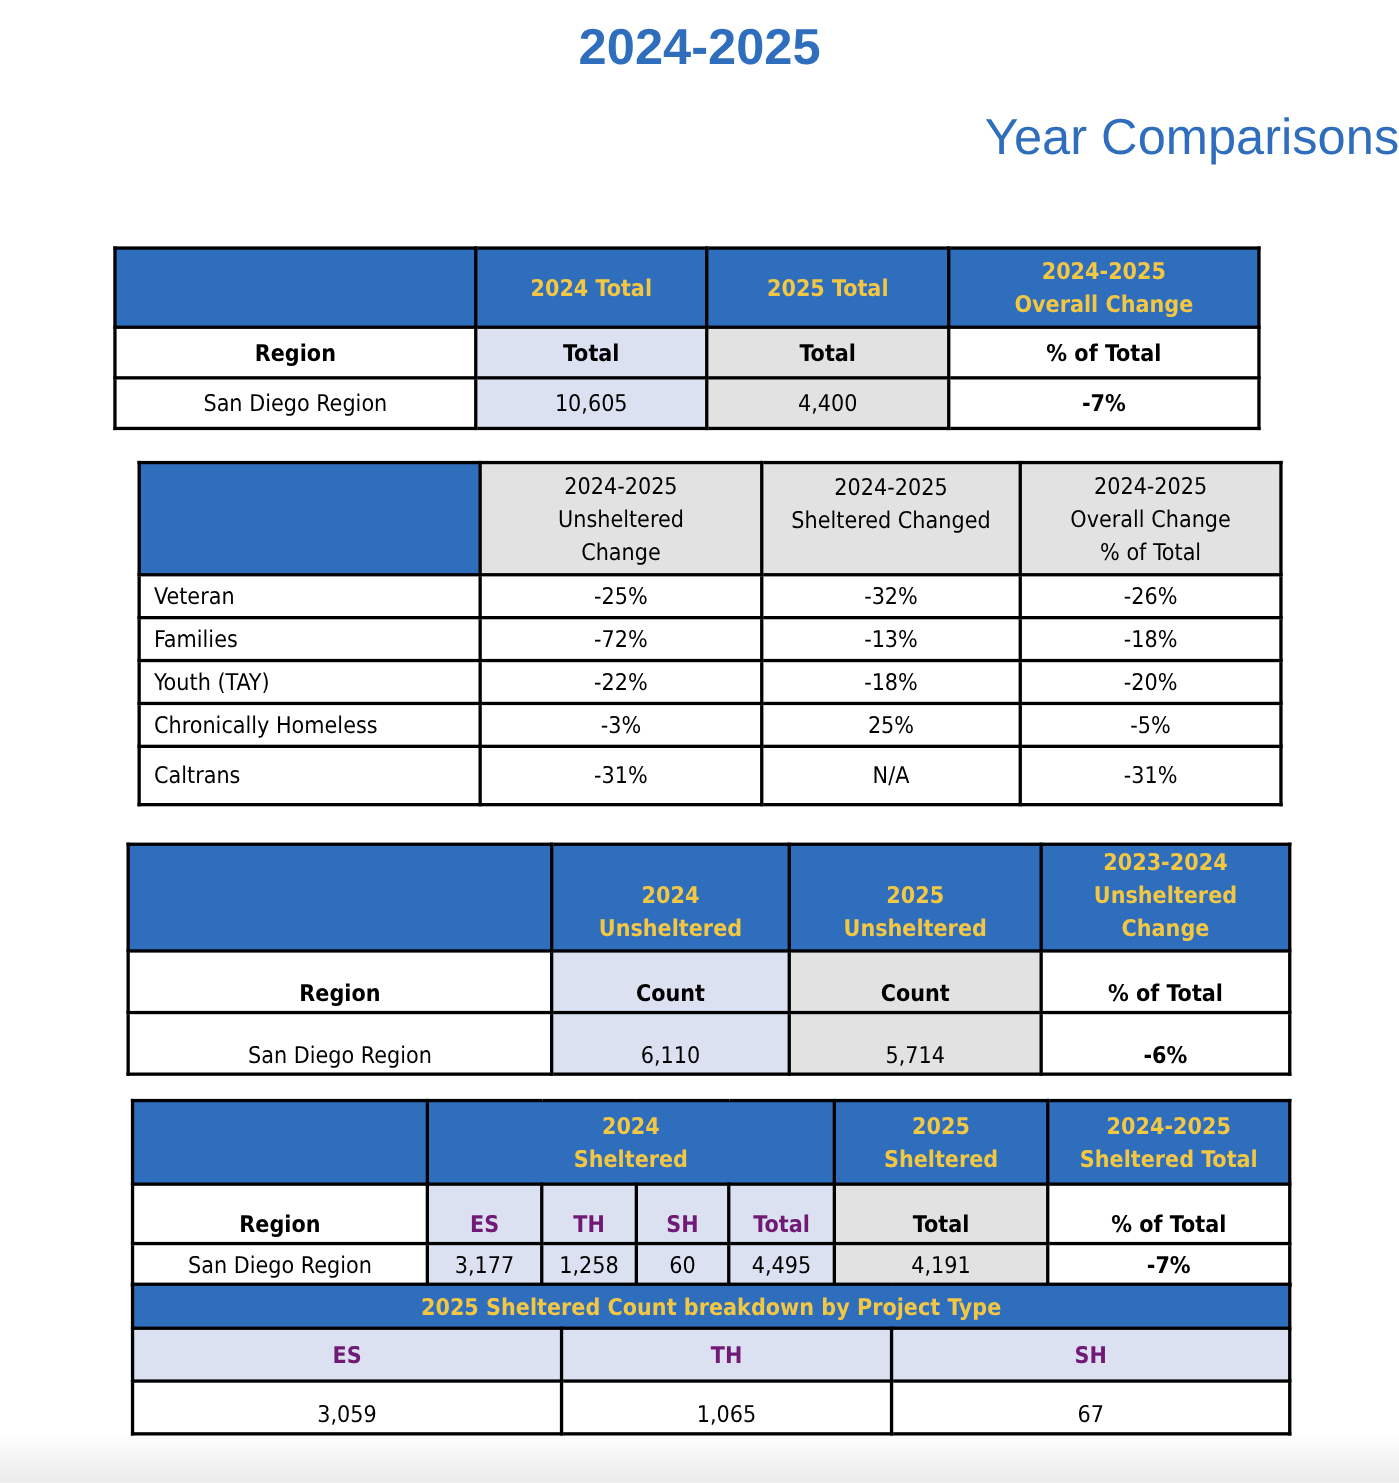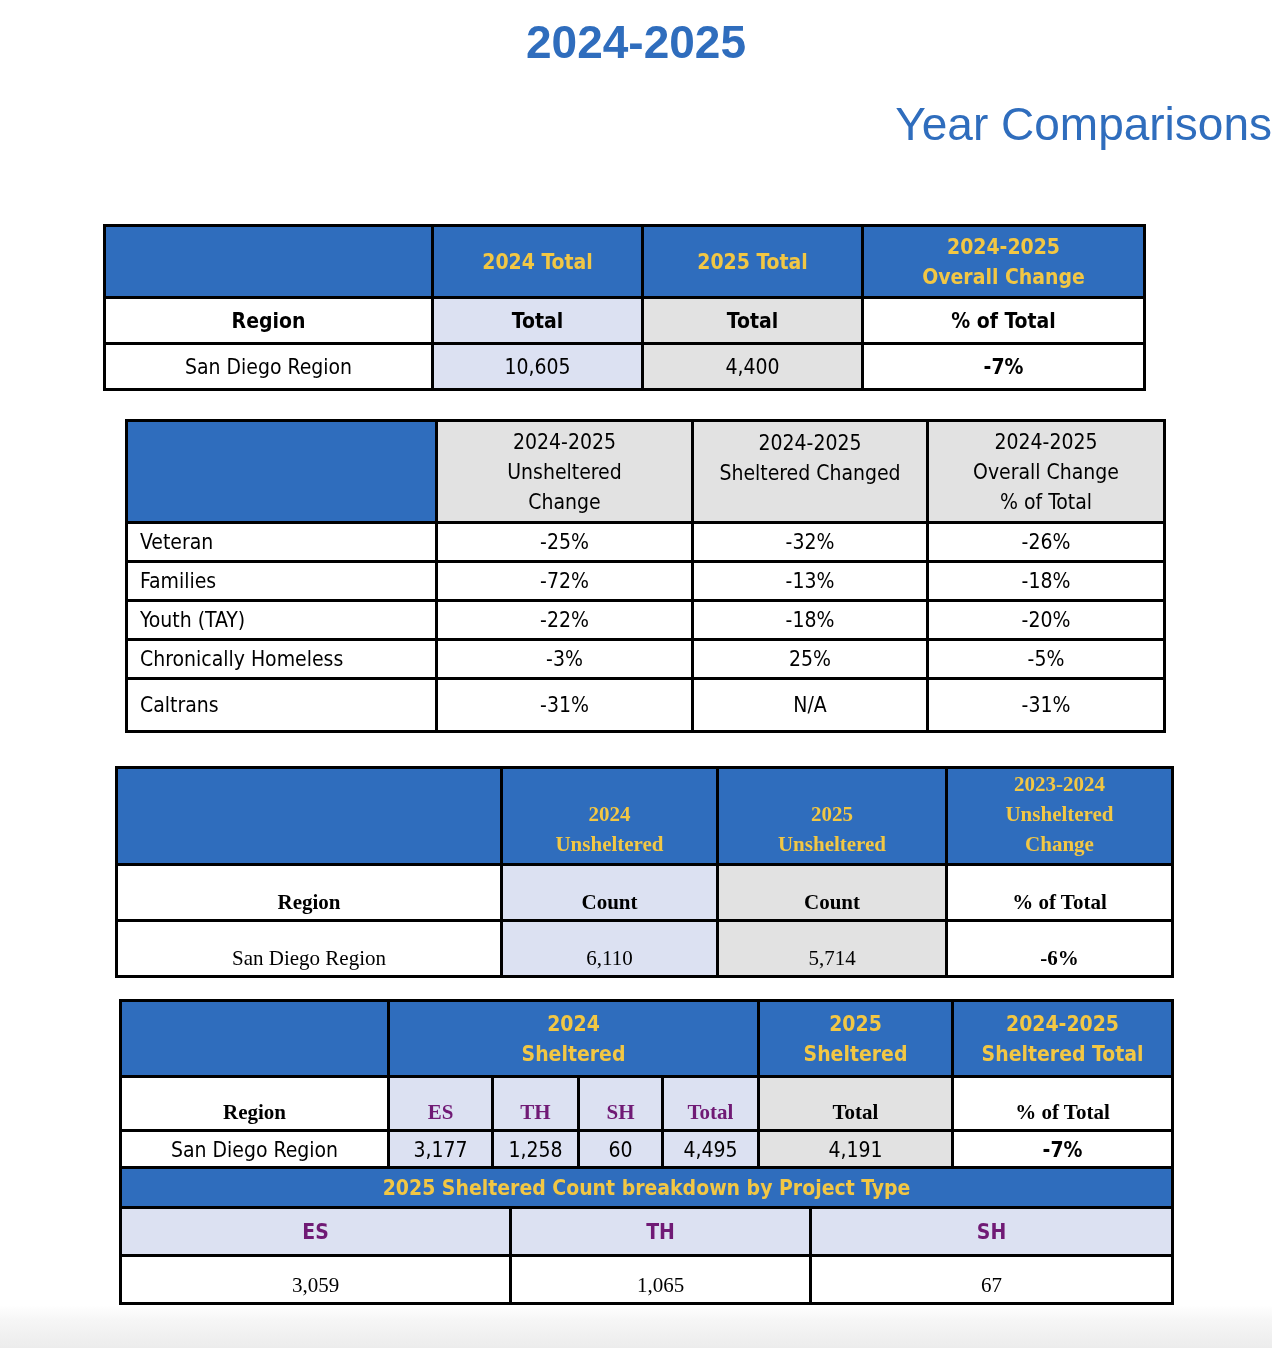--- a/index.html
+++ b/index.html
@@ -19,21 +19,21 @@
   table { position:absolute; border-collapse:collapse; table-layout:fixed;
           font-family:"DejaVu Sans Condensed","Liberation Sans Narrow","Liberation Sans",sans-serif; }
   td { border:3px solid #000; text-align:center; padding:0; font-size:21px; color:#000; }
   .blue { background:#2f6dbd; }
   .gold { color:#f2c744; font-weight:bold; }
   .lav { background:#dce1f2; }
   .grey { background:#e2e2e2; }
   .b { font-weight:bold; }
   .navy { color:#701a75; font-weight:bold; }
   .left { text-align:left; padding-left:12px; }
-  .bottom { vertical-align:bottom; padding-bottom:4px;font-family:Liberation Serif, serif; }
+  .bottom { vertical-align:bottom; padding-bottom:4px; }
   .lh { line-height:30px; }
 </style>
 </head>
 <body>
 
 <div class="title1">2024-2025</div>
 <div class="title2">Year Comparisons</div>
 
 <table style="left:103px; top:224px; width:1040px;">
   <colgroup>

